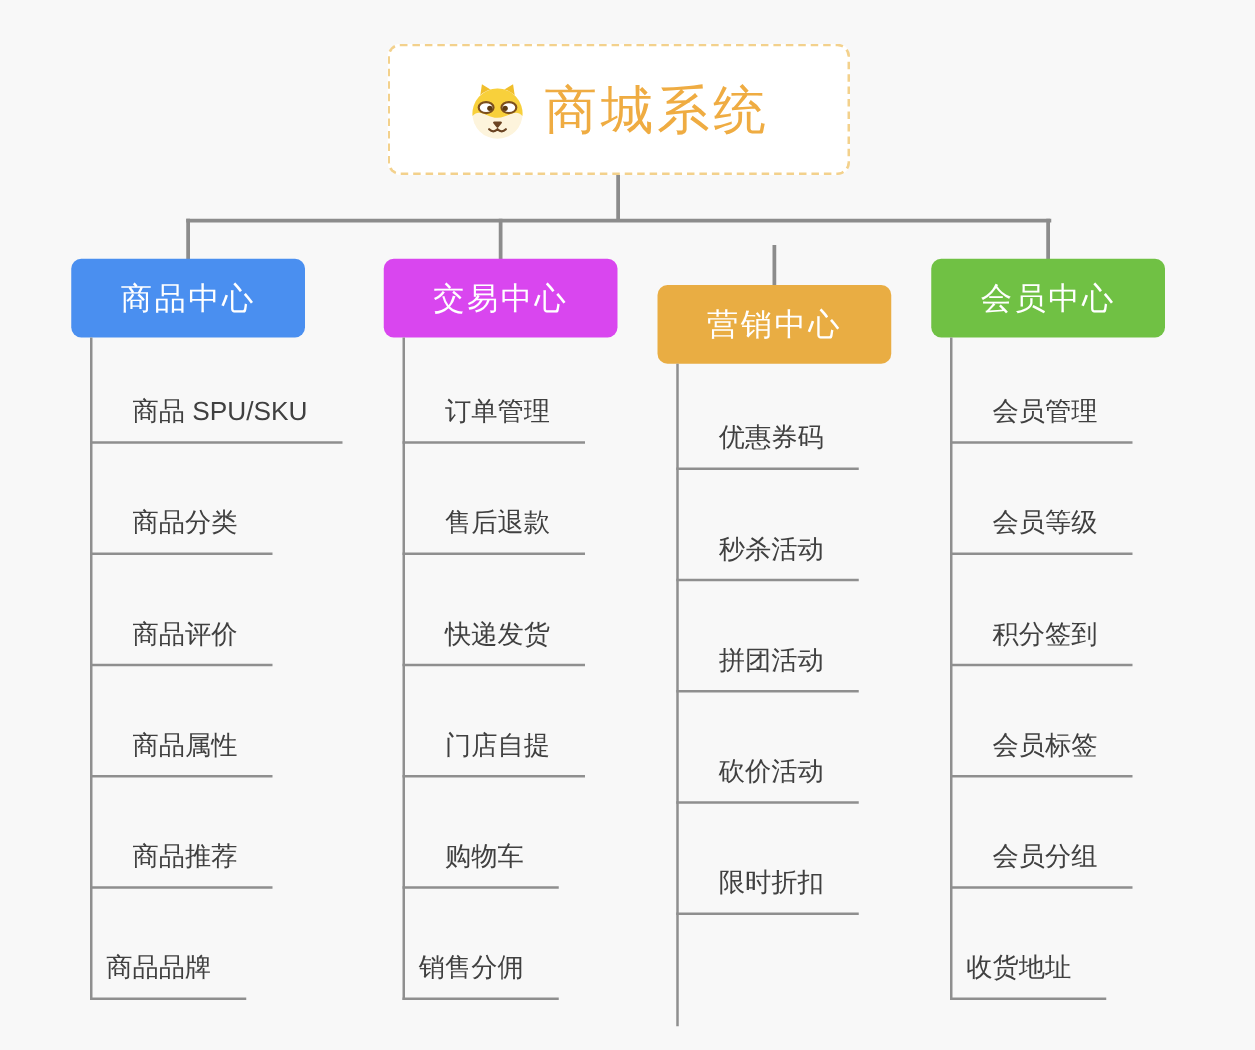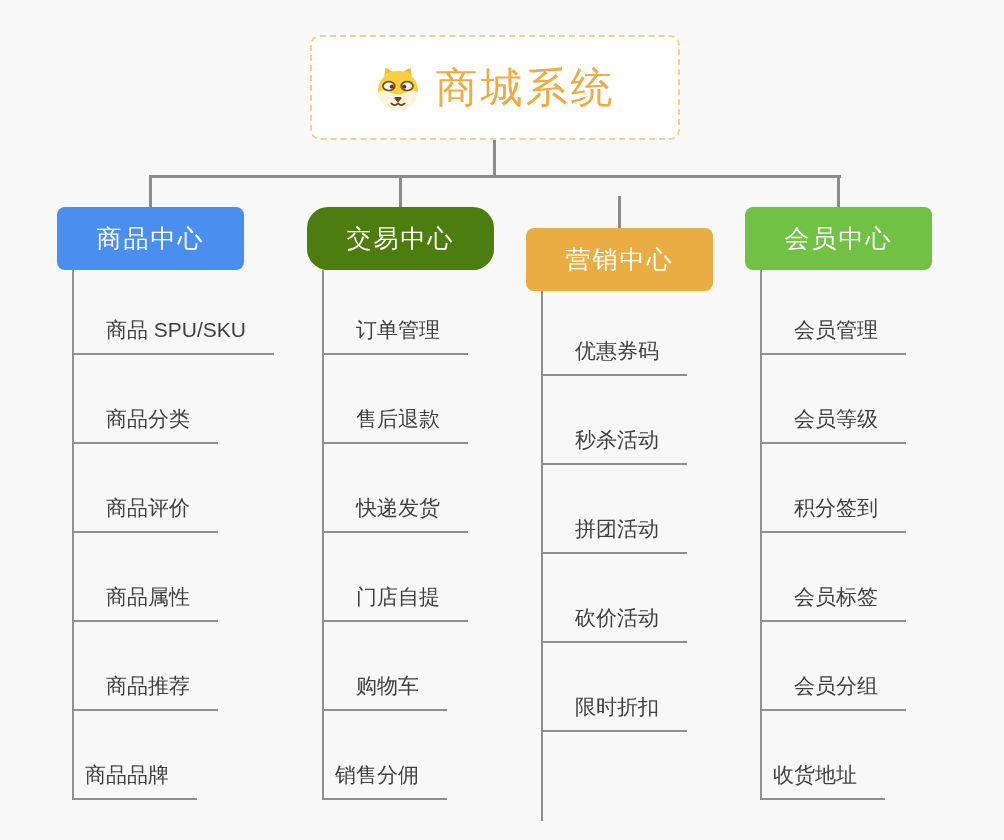--- a/index.html
+++ b/index.html
@@ -103,21 +103,21 @@
     <div class="leaf leaf-0">商品 SPU/SKU</div>
     <div class="leaf leaf-1">商品分类</div>
     <div class="leaf leaf-2">商品评价</div>
     <div class="leaf leaf-3">商品属性</div>
     <div class="leaf leaf-4">商品推荐</div>
     <div class="leaf leaf-5">商品品牌</div>
   </div>
 
   <div class="col col-1">
     <div class="drop"></div>
-    <div class="branch-header" style="background-color: #4d7c0f; border-radius: 21px;">
+    <div class="branch-header" style="background-color: #d946ef;">
       <span>交易中心</span>
     </div>
     <div class="trunk"></div>
     <div class="leaf leaf-0">订单管理</div>
     <div class="leaf leaf-1">售后退款</div>
     <div class="leaf leaf-3">门店自提</div>
     <div class="leaf leaf-2">快递发货</div>
     <div class="leaf leaf-4">购物车</div>
     <div class="leaf leaf-5">销售分佣</div>
   </div>

